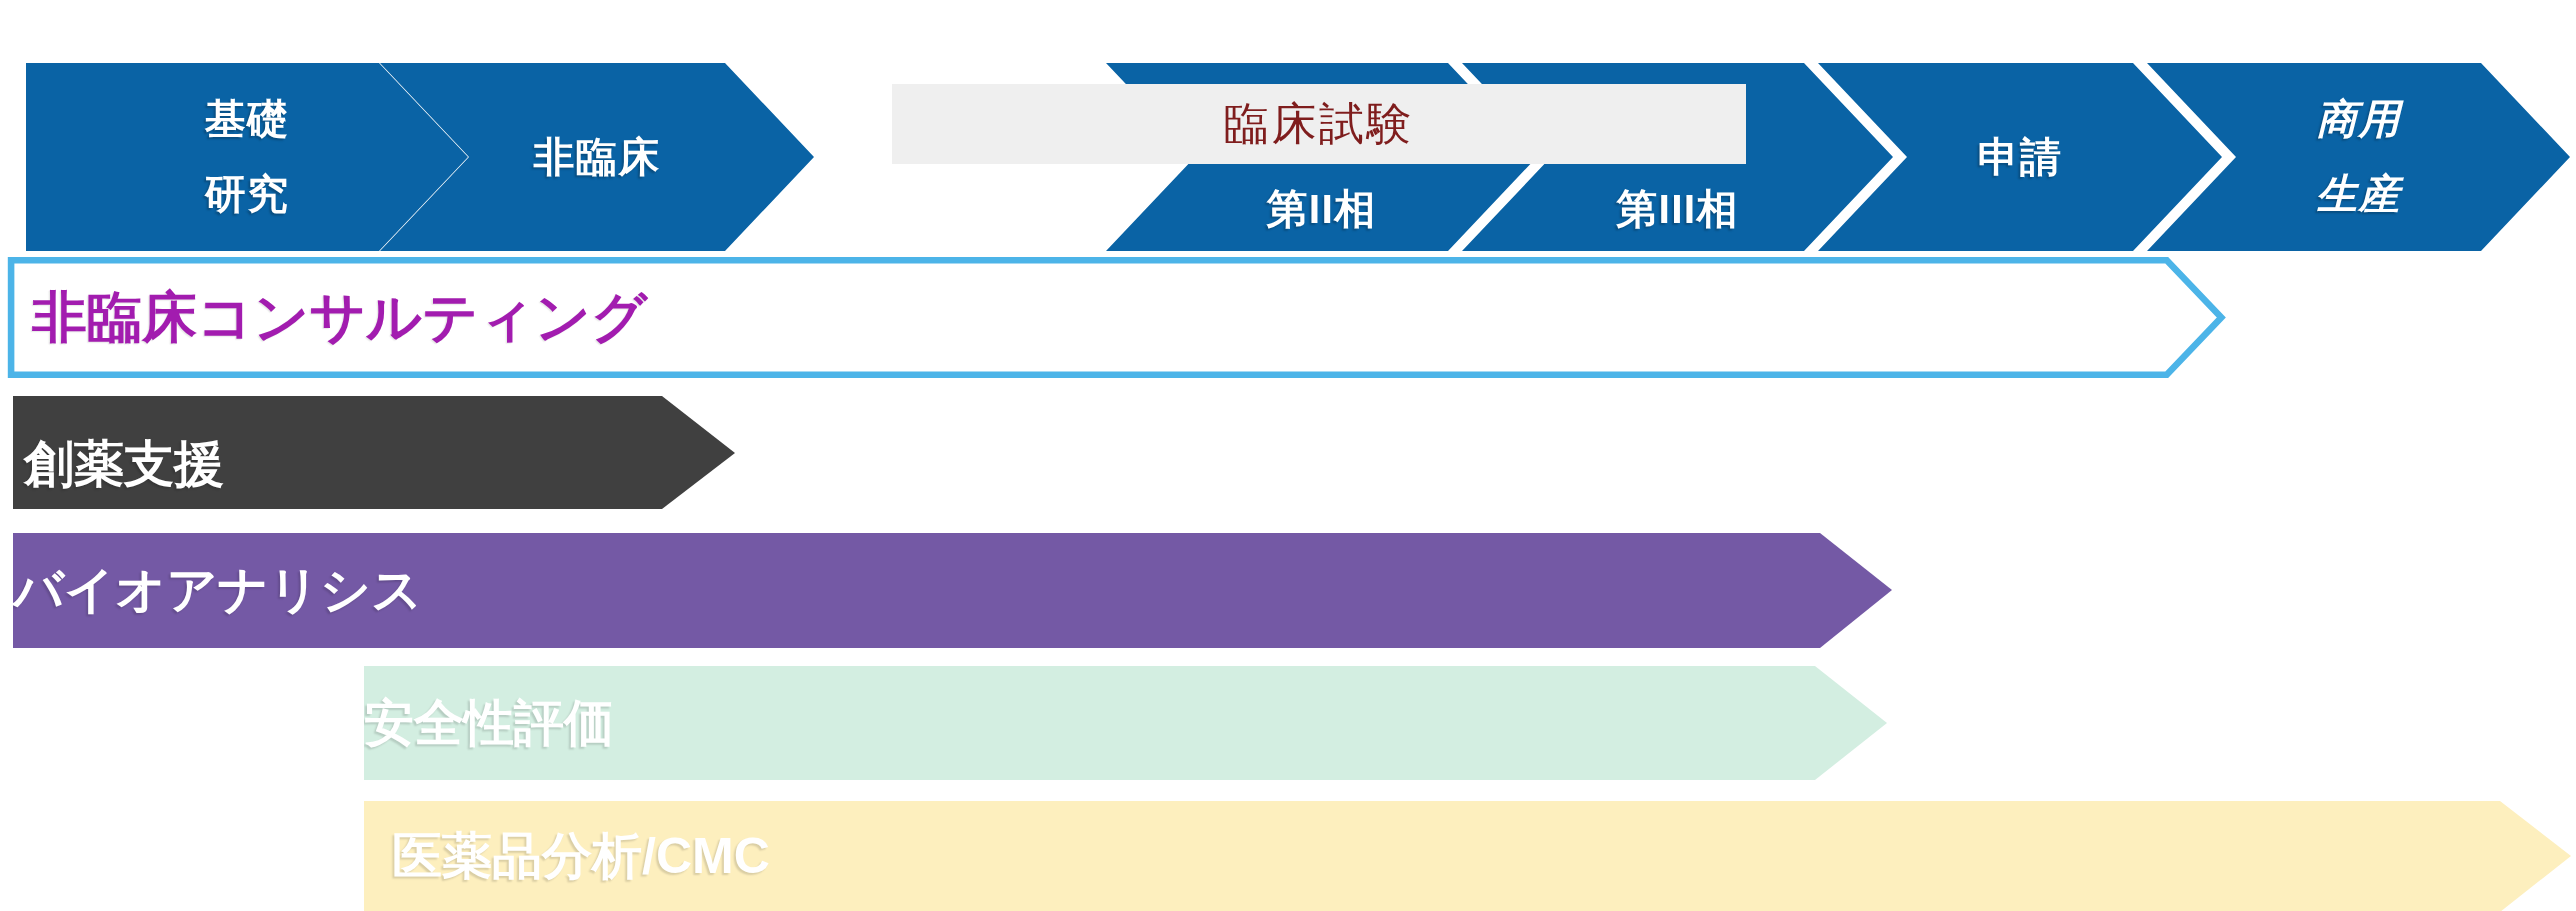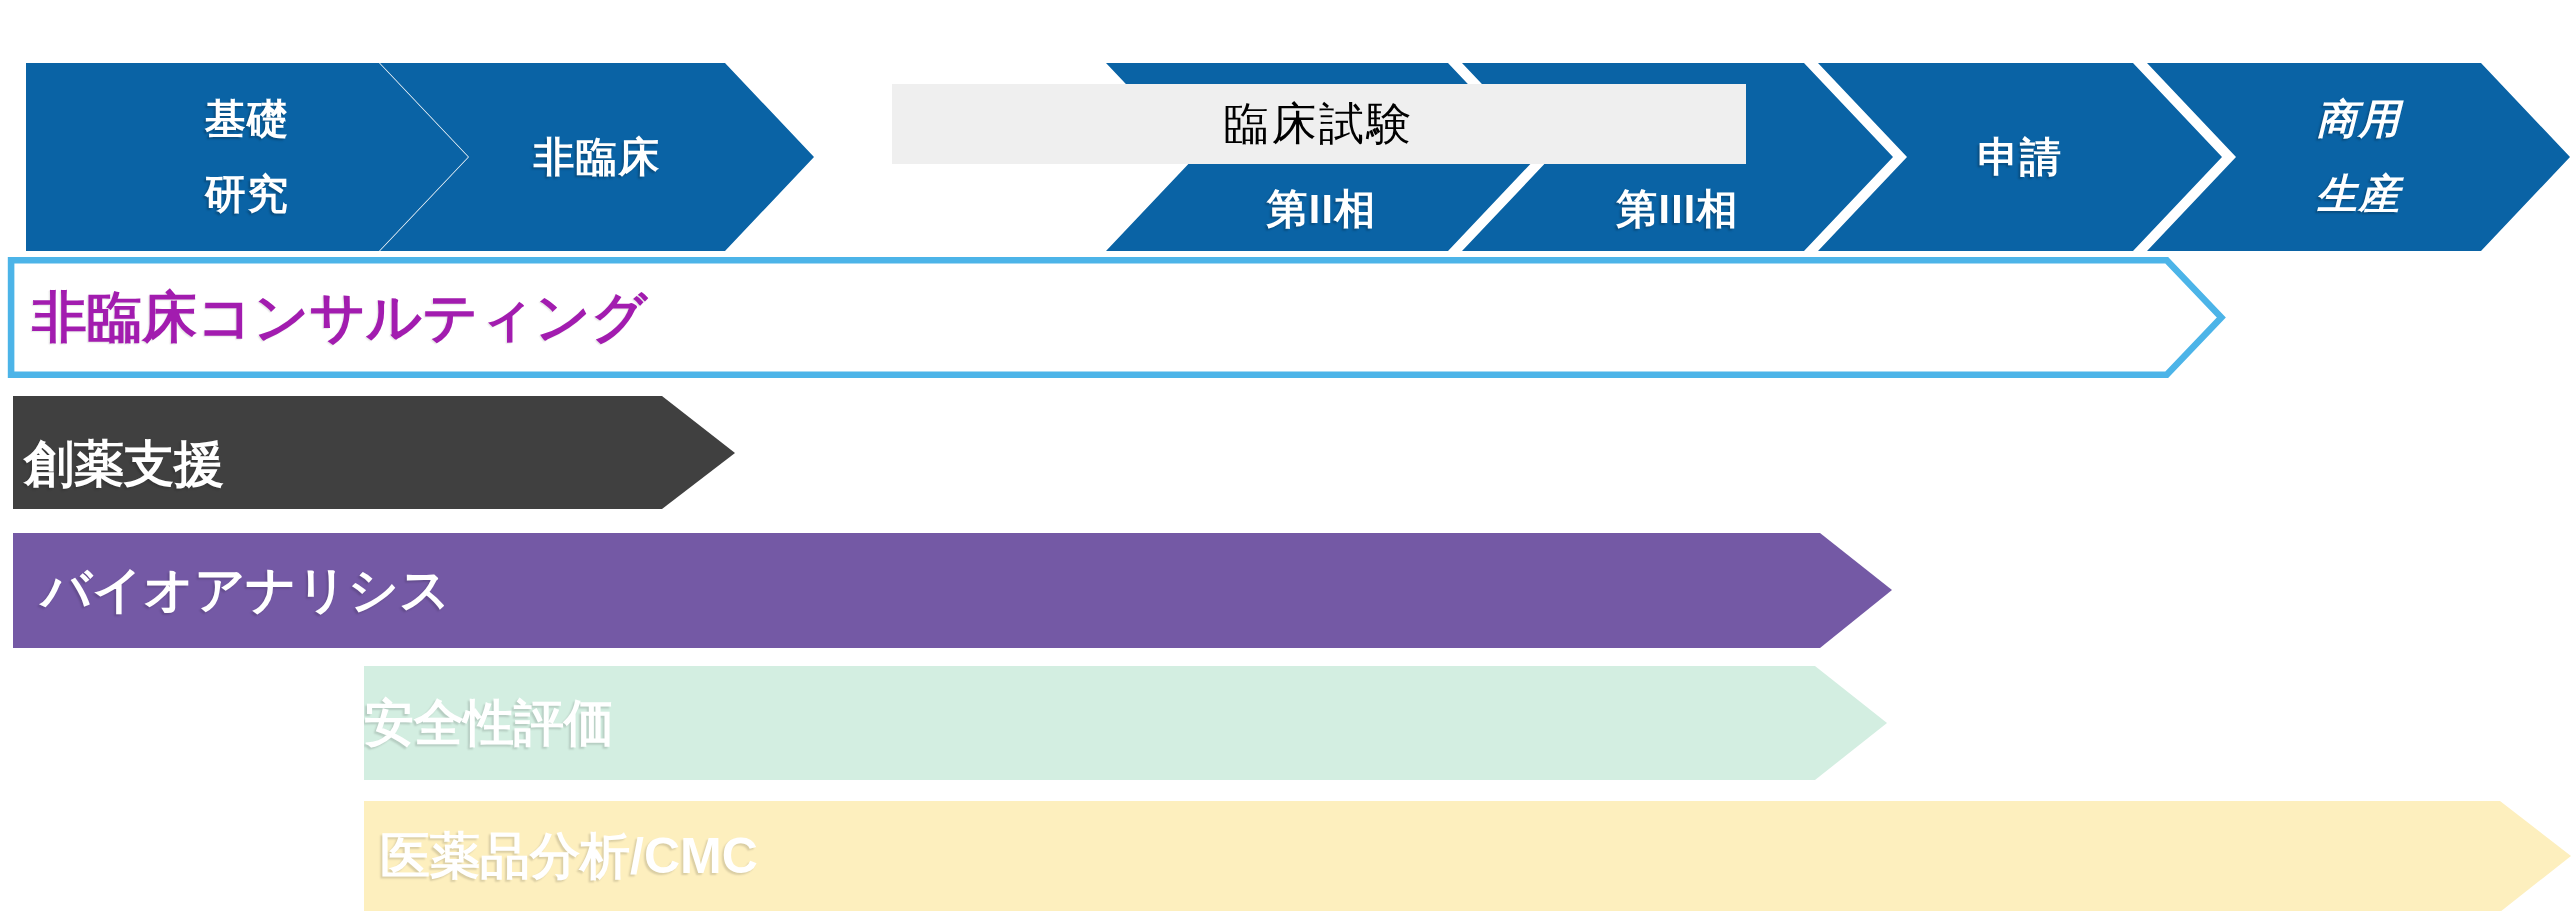--- a/index.html
+++ b/index.html
@@ -24,36 +24,36 @@
   .chev.s1{left:26px;width:442px;clip-path:polygon(0 0,353px 0,442px 94px,353px 188px,0 188px);}
   .chev.s2{left:380px;width:434px;clip-path:polygon(0 0,345px 0,434px 94px,345px 188px,0 188px,89px 94px);}
   .chev.s3{left:740px;width:440px;clip-path:polygon(0 0,351px 0,440px 94px,351px 188px,0 188px,89px 94px);}
   .chev.s4{left:1106px;width:431px;clip-path:polygon(0 0,342px 0,431px 94px,342px 188px,0 188px,89px 94px);}
   .chev.s5{left:1462px;width:431px;clip-path:polygon(0 0,342px 0,431px 94px,342px 188px,0 188px,89px 94px);}
   .chev.s6{left:1818px;width:404px;clip-path:polygon(0 0,315px 0,404px 94px,315px 188px,0 188px,89px 94px);}
   .chev.s7{left:2147px;width:423px;clip-path:polygon(0 0,334px 0,423px 94px,334px 188px,0 188px,89px 94px);font-style:italic;}
   .clinical-header{
     position:absolute;left:892px;top:21px;width:854px;height:80px;
     background:#EFEFEF;display:flex;align-items:center;justify-content:center;
-    color:#000000;font-size:45px;font-weight:400;letter-spacing:2.6px;white-space:nowrap;
+    color:#7f1d1d;font-size:45px;font-weight:400;letter-spacing:2.6px;white-space:nowrap;
   }
   
   .svc{position:absolute;display:flex;align-items:center;}
   .svc-label{
     color:#ffffff;font-weight:bold;font-size:50px;white-space:nowrap;
     text-shadow:-2px 2px 2px rgba(0,0,0,0.14);
   }
   .svc.pink  {left:13px; top:396px; width:722px;height:137px;background:#404040;
               clip-path:polygon(0 0,649px 0,722px 57px,649px 113px,0 113px);padding-left:11px;box-sizing:border-box;}
   .svc.purple{left:13px; top:533px; width:1879px;height:115px;background:#7459A5;
-              clip-path:polygon(0 0,1807px 0,1879px 57px,1807px 115px,0 115px);padding-left:28px;box-sizing:border-box;}
+              clip-path:polygon(0 0,1807px 0,1879px 57px,1807px 115px,0 115px);box-sizing:border-box;}
   .svc.mint  {left:364px;top:666px;width:1523px;height:114px;background:#D3EEE1;
               clip-path:polygon(0 0,1451px 0,1523px 57px,1451px 114px,0 114px);box-sizing:border-box;}
   .svc.yellow{left:364px;top:801px;width:2207px;height:111px;background:#FDEFBE;
-              clip-path:polygon(0 0,2136px 0,2207px 55px,2136px 111px,0 111px);padding-left:16px;box-sizing:border-box;}
+              clip-path:polygon(0 0,2136px 0,2207px 55px,2136px 111px,0 111px);padding-left:28px;box-sizing:border-box;}
   
   .consult-svg{position:absolute;left:5.3px;top:257px;width:2227px;height:121px;}
   .consult-label{
     position:absolute;left:32px;top:257px;height:121px;display:flex;align-items:center;
     color:#a21caf;font-weight:bold;font-size:55px;white-space:nowrap;
     text-shadow:-1.3px 1.3px 1.3px rgba(0,0,0,0.10);
   }
 </style>
 </head>
 <body>

